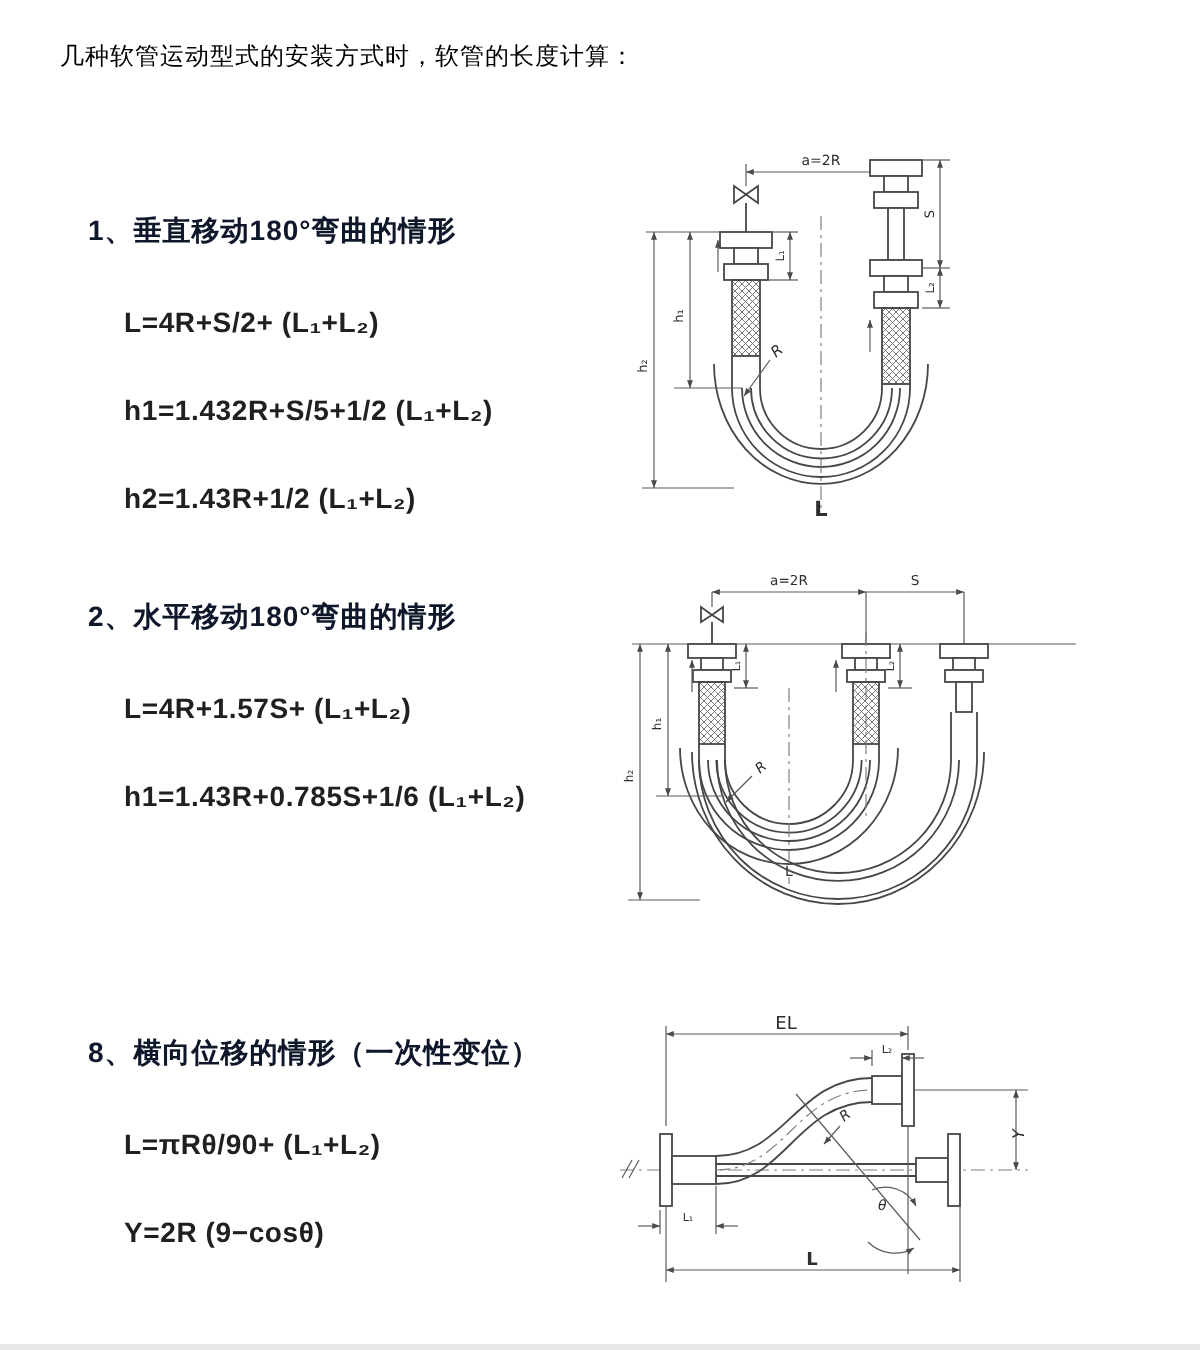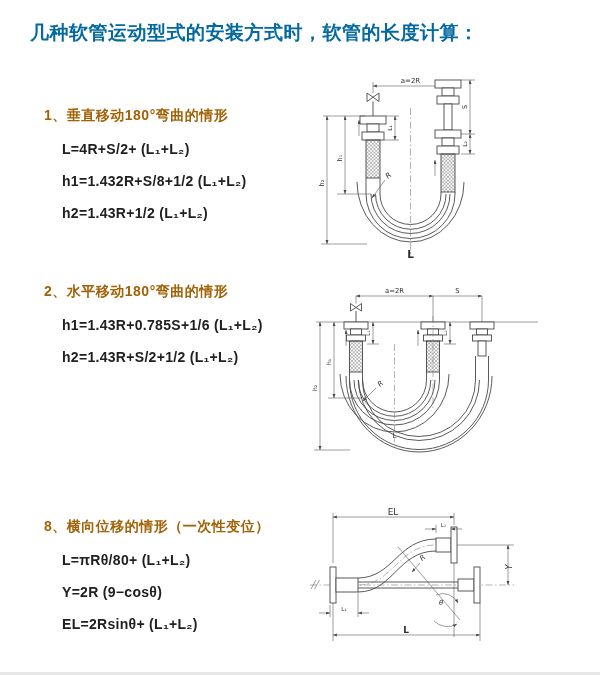--- a/index.html
+++ b/index.html
@@ -3,31 +3,31 @@
 <meta charset="utf-8">
 <style>
   html,body{margin:0;padding:0;}
   body{
     width:600px;height:675px;background:#ffffff;position:relative;
     font-family:"Liberation Sans","DejaVu Sans",sans-serif;color:#1b1b1b;
     overflow:hidden;
   }
   .page{position:absolute;inset:0;background:#fff;}
   .title{
-    position:absolute;left:30px;top:20px;font-size:19px;font-weight:bold;
-    letter-spacing:.5px;color:#0369a1;
+    position:absolute;left:30px;top:20px;font-size:12px;font-weight:normal;
+    letter-spacing:.5px;color:#000000;
   }
   .sec{position:absolute;left:44px;}
-  .sec .heading{font-size:14px;font-weight:bold;color:#a16207;letter-spacing:.5px;}
+  .sec .heading{font-size:14px;font-weight:bold;color:#0f172a;letter-spacing:.5px;}
   .sec .formula{
-    font-size:14px;font-weight:bold;color:#202020;margin-top:16px;
+    font-size:14px;font-weight:bold;color:#202020;margin-top:28px;
     padding-left:18px;letter-spacing:.3px;white-space:pre;
   }
   #sec1{top:107px;}
-  #sec2{top:283px;}
+  #sec2{top:300px;}
   #sec3{top:518px;}
   .diag{position:absolute;}
   #diag1{left:315px;top:72px;}
   #diag2{left:310px;top:284px;}
   #diag3{left:308px;top:505px;}
   svg{display:block;}
   svg text{fill:#2e2e2e;font-family:"DejaVu Sans",sans-serif;}
   .dwg{stroke:#474747;stroke-width:.9;fill:none;}
   .fit{stroke:#474747;stroke-width:.9;fill:#ffffff;}
   .dim{stroke:#5a5a5a;stroke-width:.6;fill:none;}
@@ -37,35 +37,34 @@
 </head>
 <body>
 
 <div class="page">
 
   <div class="title">几种软管运动型式的安装方式时，软管的长度计算：</div>
 
   <div class="sec" id="sec1">
     <div class="heading">1、垂直移动180°弯曲的情形</div>
     <div class="formula">L=4R+S/2+ (L₁+L₂)</div>
-    <div class="formula">h1=1.432R+S/8+1/2 (L₁+L₂)</div>
+    <div class="formula">h1=1.432R+S/5+1/2 (L₁+L₂)</div>
     <div class="formula">h2=1.43R+1/2 (L₁+L₂)</div>
   </div>
 
   <div class="sec" id="sec2">
     <div class="heading">2、水平移动180°弯曲的情形</div>
+    <div class="formula">L=4R+1.57S+ (L₁+L₂)</div>
     <div class="formula">h1=1.43R+0.785S+1/6 (L₁+L₂)</div>
-    <div class="formula">h2=1.43R+S/2+1/2 (L₁+L₂)</div>
   </div>
 
   <div class="sec" id="sec3">
     <div class="heading">8、横向位移的情形（一次性变位）</div>
-    <div class="formula">L=πRθ/80+ (L₁+L₂)</div>
+    <div class="formula">L=πRθ/90+ (L₁+L₂)</div>
     <div class="formula">Y=2R (9−cosθ)</div>
-    <div class="formula">EL=2Rsinθ+ (L₁+L₂)</div>
   </div>
 
   <div class="diag" id="diag1">
   <svg width="225" height="192" viewBox="0 0 225 192">
     <defs>
       <pattern id="hatch1" patternUnits="userSpaceOnUse" width="3.5" height="3.5">
         <path d="M0,3.5 L3.5,0 M0,0 L3.5,3.5" stroke="#6a6a6a" stroke-width="0.45"></path>
       </pattern>
       <marker id="arrE1" markerWidth="8" markerHeight="6" refX="6.5" refY="2.5" orient="auto">
         <path d="M0,0 L6.5,2.5 L0,5 Z" fill="#4a4a4a"></path>

